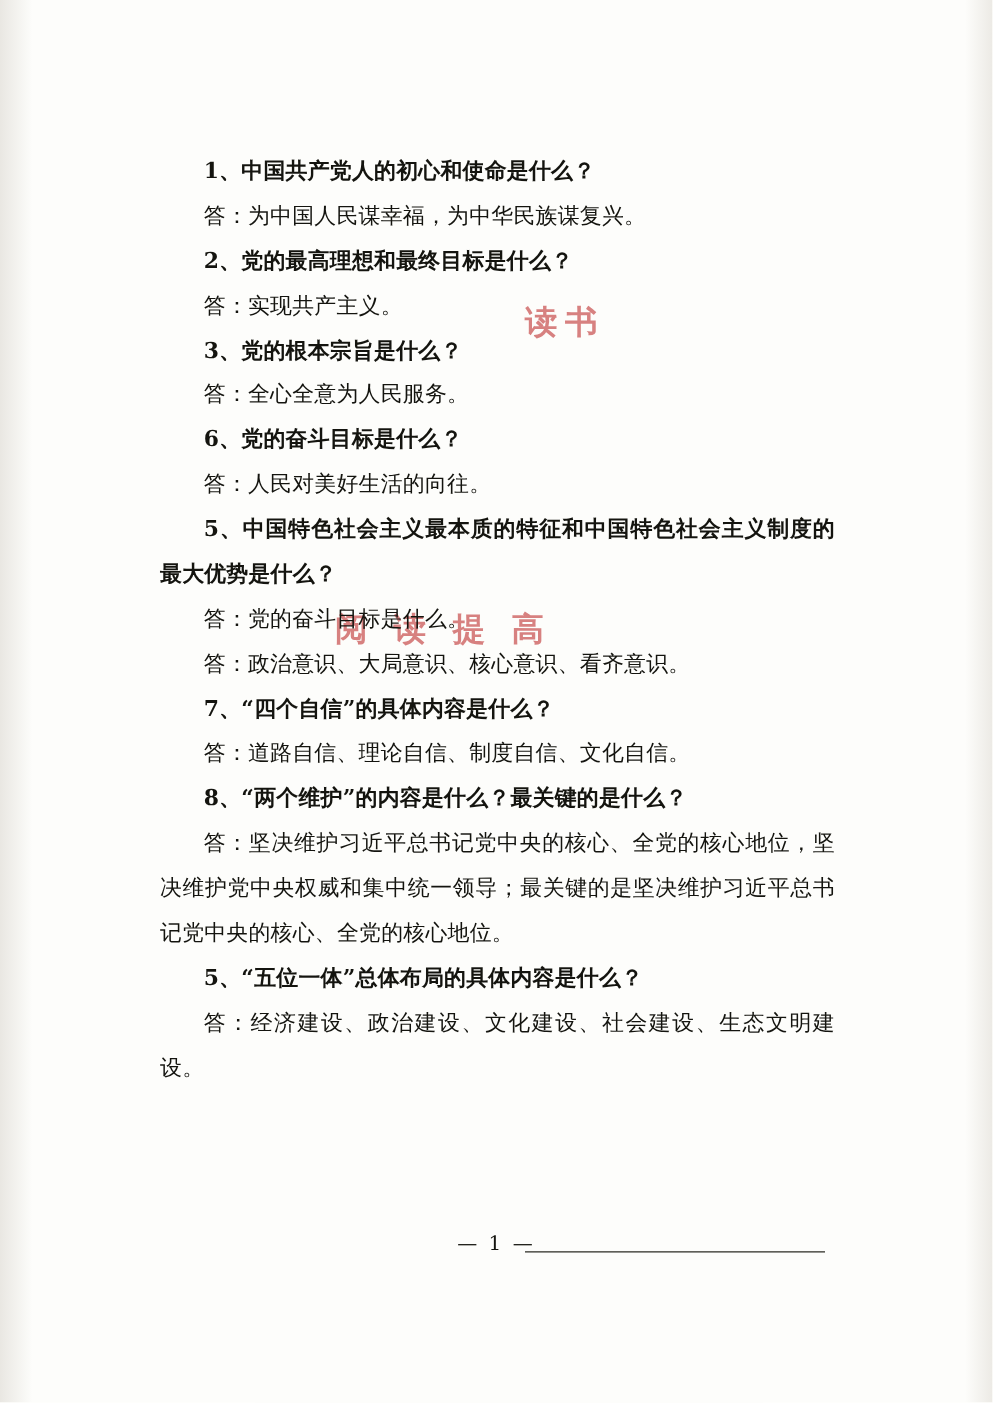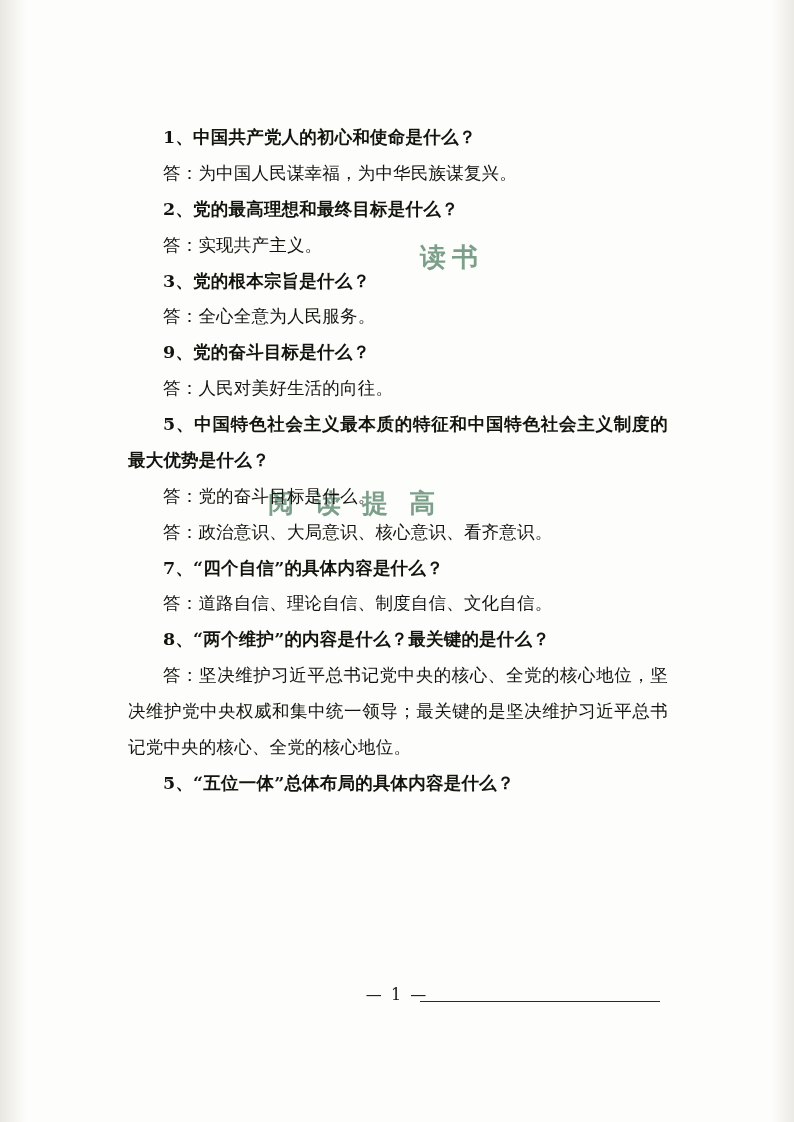--- a/index.html
+++ b/index.html
@@ -33,21 +33,21 @@
     content: "";
     position: absolute;
     right: 0; top: 0; bottom: 0;
     width: 22px;
     background: linear-gradient(to left, #eceae5, rgba(255,255,255,0));
     pointer-events: none;
   }
   .watermark {
     position: absolute;
     pointer-events: none;
-    color: #14532d;
+    color: #b91c1c;
     opacity: 0.55;
     font-family: "DejaVu Serif", "Liberation Serif", serif;
     font-weight: bold;
     letter-spacing: 6px;
     white-space: nowrap;
     text-align: right;
   }
   .wm1 { top: 240px; left: 420px; font-size: 26px; }
   .wm2 { top: 392px; left: 150px; font-size: 26px; }
   .wm3 { top: 486px; left: 268px; font-size: 26px; }
@@ -103,32 +103,33 @@
   <div class="content">
     <p class="qa-line question">1、中国共产党人的初心和使命是什么？</p>
     <p class="qa-line answer">答：为中国人民谋幸福，为中华民族谋复兴。</p>
 
     <p class="qa-line question">2、党的最高理想和最终目标是什么？</p>
     <p class="qa-line answer">答：实现共产主义。</p>
 
     <p class="qa-line question">3、党的根本宗旨是什么？</p>
     <p class="qa-line answer">答：全心全意为人民服务。</p>
 
-    <p class="qa-line question">9、党的奋斗目标是什么？</p>
+    <p class="qa-line question">6、党的奋斗目标是什么？</p>
     <p class="qa-line answer">答：人民对美好生活的向往。</p>
 
     <p class="qa-line question">5、中国特色社会主义最本质的特征和中国特色社会主义制度的最大优势是什么？</p>
     <p class="qa-line answer">答：党的奋斗目标是什么。</p>
 
     <p class="qa-line answer">答：政治意识、大局意识、核心意识、看齐意识。</p>
 
     <p class="qa-line question">7、“四个自信”的具体内容是什么？</p>
     <p class="qa-line answer">答：道路自信、理论自信、制度自信、文化自信。</p>
 
     <p class="qa-line question">8、“两个维护”的内容是什么？最关键的是什么？</p>
     <p class="qa-line answer">答：坚决维护习近平总书记党中央的核心、全党的核心地位，坚决维护党中央权威和集中统一领导；最关键的是坚决维护习近平总书记党中央的核心、全党的核心地位。</p>
 
     <p class="qa-line question">5、“五位一体”总体布局的具体内容是什么？</p>
+    <p class="qa-line answer">答：经济建设、政治建设、文化建设、社会建设、生态文明建设。</p>
   </div>
 
   <div class="rule"></div>
   <div class="footer">— 1 —</div>
 </div>
 
 </body></html>

